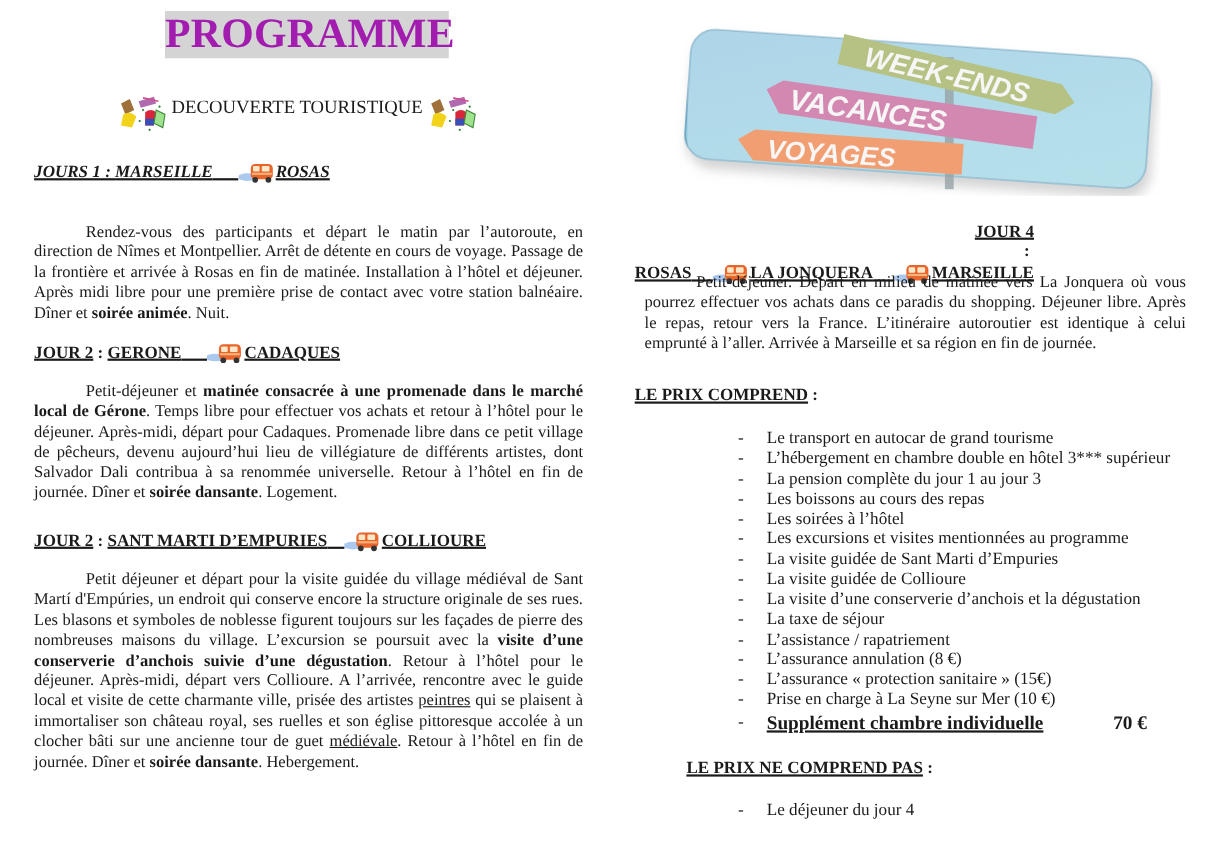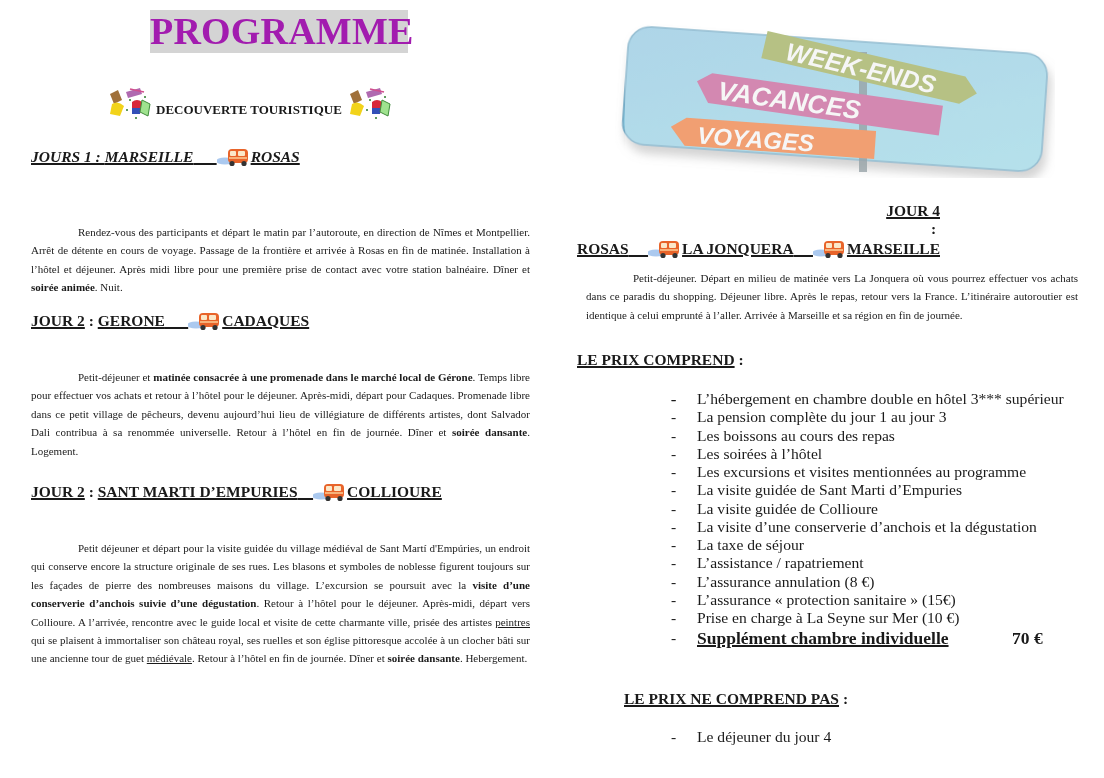--- a/index.html
+++ b/index.html
@@ -5,31 +5,31 @@
   html, body { margin:0; padding:0; background:#ffffff; }
   body { width:1104px; height:778px; position:relative; overflow:hidden;
          font-family:"Liberation Serif", serif; color:#1a1a1a; }
   .abs { position:absolute; }
 
   
   #title { left:150px; top:10px; width:258px; height:43px; background:#d4d4d4;
            color:#a21caf; font-weight:bold; font-size:38px; line-height:43px;
            text-align:center; letter-spacing:0.2px; }
   #subtitle-row { left:106px; top:86px; width:370px; height:36px; display:flex; align-items:flex-end; }
-  #subtitle { font-weight:bold; font-size:13px; margin:0 4px 4px 4px; white-space:nowrap; }
+  #subtitle { font-weight:normal; font-size:17px; margin:0 4px 14px 4px; white-space:nowrap; }
 
   .deco { width:46px; height:36px; display:inline-block; }
 
   
   .h-day { font-weight:bold; font-size:15.5px; white-space:nowrap; display:flex; align-items:flex-end; }
   .h-day .u { text-decoration:underline; text-decoration-thickness:1.5px; }
   .h-day .ital { font-style:italic; }
   .bus { width:34px; height:22px; display:inline-block; margin:0 0 -2px 0; vertical-align:bottom; }
 
-  .para { font-size:11px; line-height:18.4px; text-align:justify;margin-top:21px; }
+  .para { font-size:15px; line-height:18.4px; text-align:justify; }
   .para .ind { display:inline-block; width:47px; }
   .para b { font-weight:bold; }
   .para u { text-decoration:underline; }
 
   
   #day1-h { left:31px; top:146px; }
   #day1-p { left:31px; top:202px; width:499px; }
   #day2-h { left:31px; top:310px; }
   #day2-p { left:31px; top:347px; width:499px; }
   #day3-h { left:31px; top:481px; }
@@ -162,21 +162,21 @@
       </svg><span>LA JONQUERA</span><span>&nbsp;&nbsp;&nbsp;&nbsp;&nbsp;</span><svg class="bus">
         <use href="#bus-sym"></use>
       </svg><span>MARSEILLE</span></span>
 </div>
 <div id="day4-p" class="abs para"><span class="ind"></span><span>Petit-déjeuner. Départ en milieu de matinée vers La Jonquera où vous pourrez effectuer vos achats dans ce paradis du shopping. Déjeuner libre. Après le repas, retour vers la France. L’itinéraire autoroutier est identique à celui emprunté à l’aller. Arrivée à Marseille et sa région en fin de journée.</span></div>
 
 <div id="incl-h" class="abs sec-h">
   <span class="u">LE PRIX COMPREND</span><span style="white-space:pre"> :</span>
 </div>
 <ul id="incl-list" class="abs list">
-    <li><span class="dash">-</span></li>
+    <li><span class="dash">-</span><span>Le transport en autocar de grand tourisme</span></li>
     <li><span class="dash">-</span><span>L’hébergement en chambre double en hôtel 3*** supérieur</span></li>
     <li><span class="dash">-</span><span>La pension complète du jour 1 au jour 3</span></li>
     <li><span class="dash">-</span><span>Les boissons au cours des repas</span></li>
     <li><span class="dash">-</span><span>Les soirées à l’hôtel</span></li>
     <li><span class="dash">-</span><span>Les excursions et visites mentionnées au programme</span></li>
     <li><span class="dash">-</span><span>La visite guidée de Sant Marti d’Empuries</span></li>
     <li><span class="dash">-</span><span>La visite guidée de Collioure</span></li>
     <li><span class="dash">-</span><span>La visite d’une conserverie d’anchois et la dégustation</span></li>
     <li><span class="dash">-</span><span>La taxe de séjour</span></li>
     <li><span class="dash">-</span><span>L’assistance / rapatriement</span></li>

